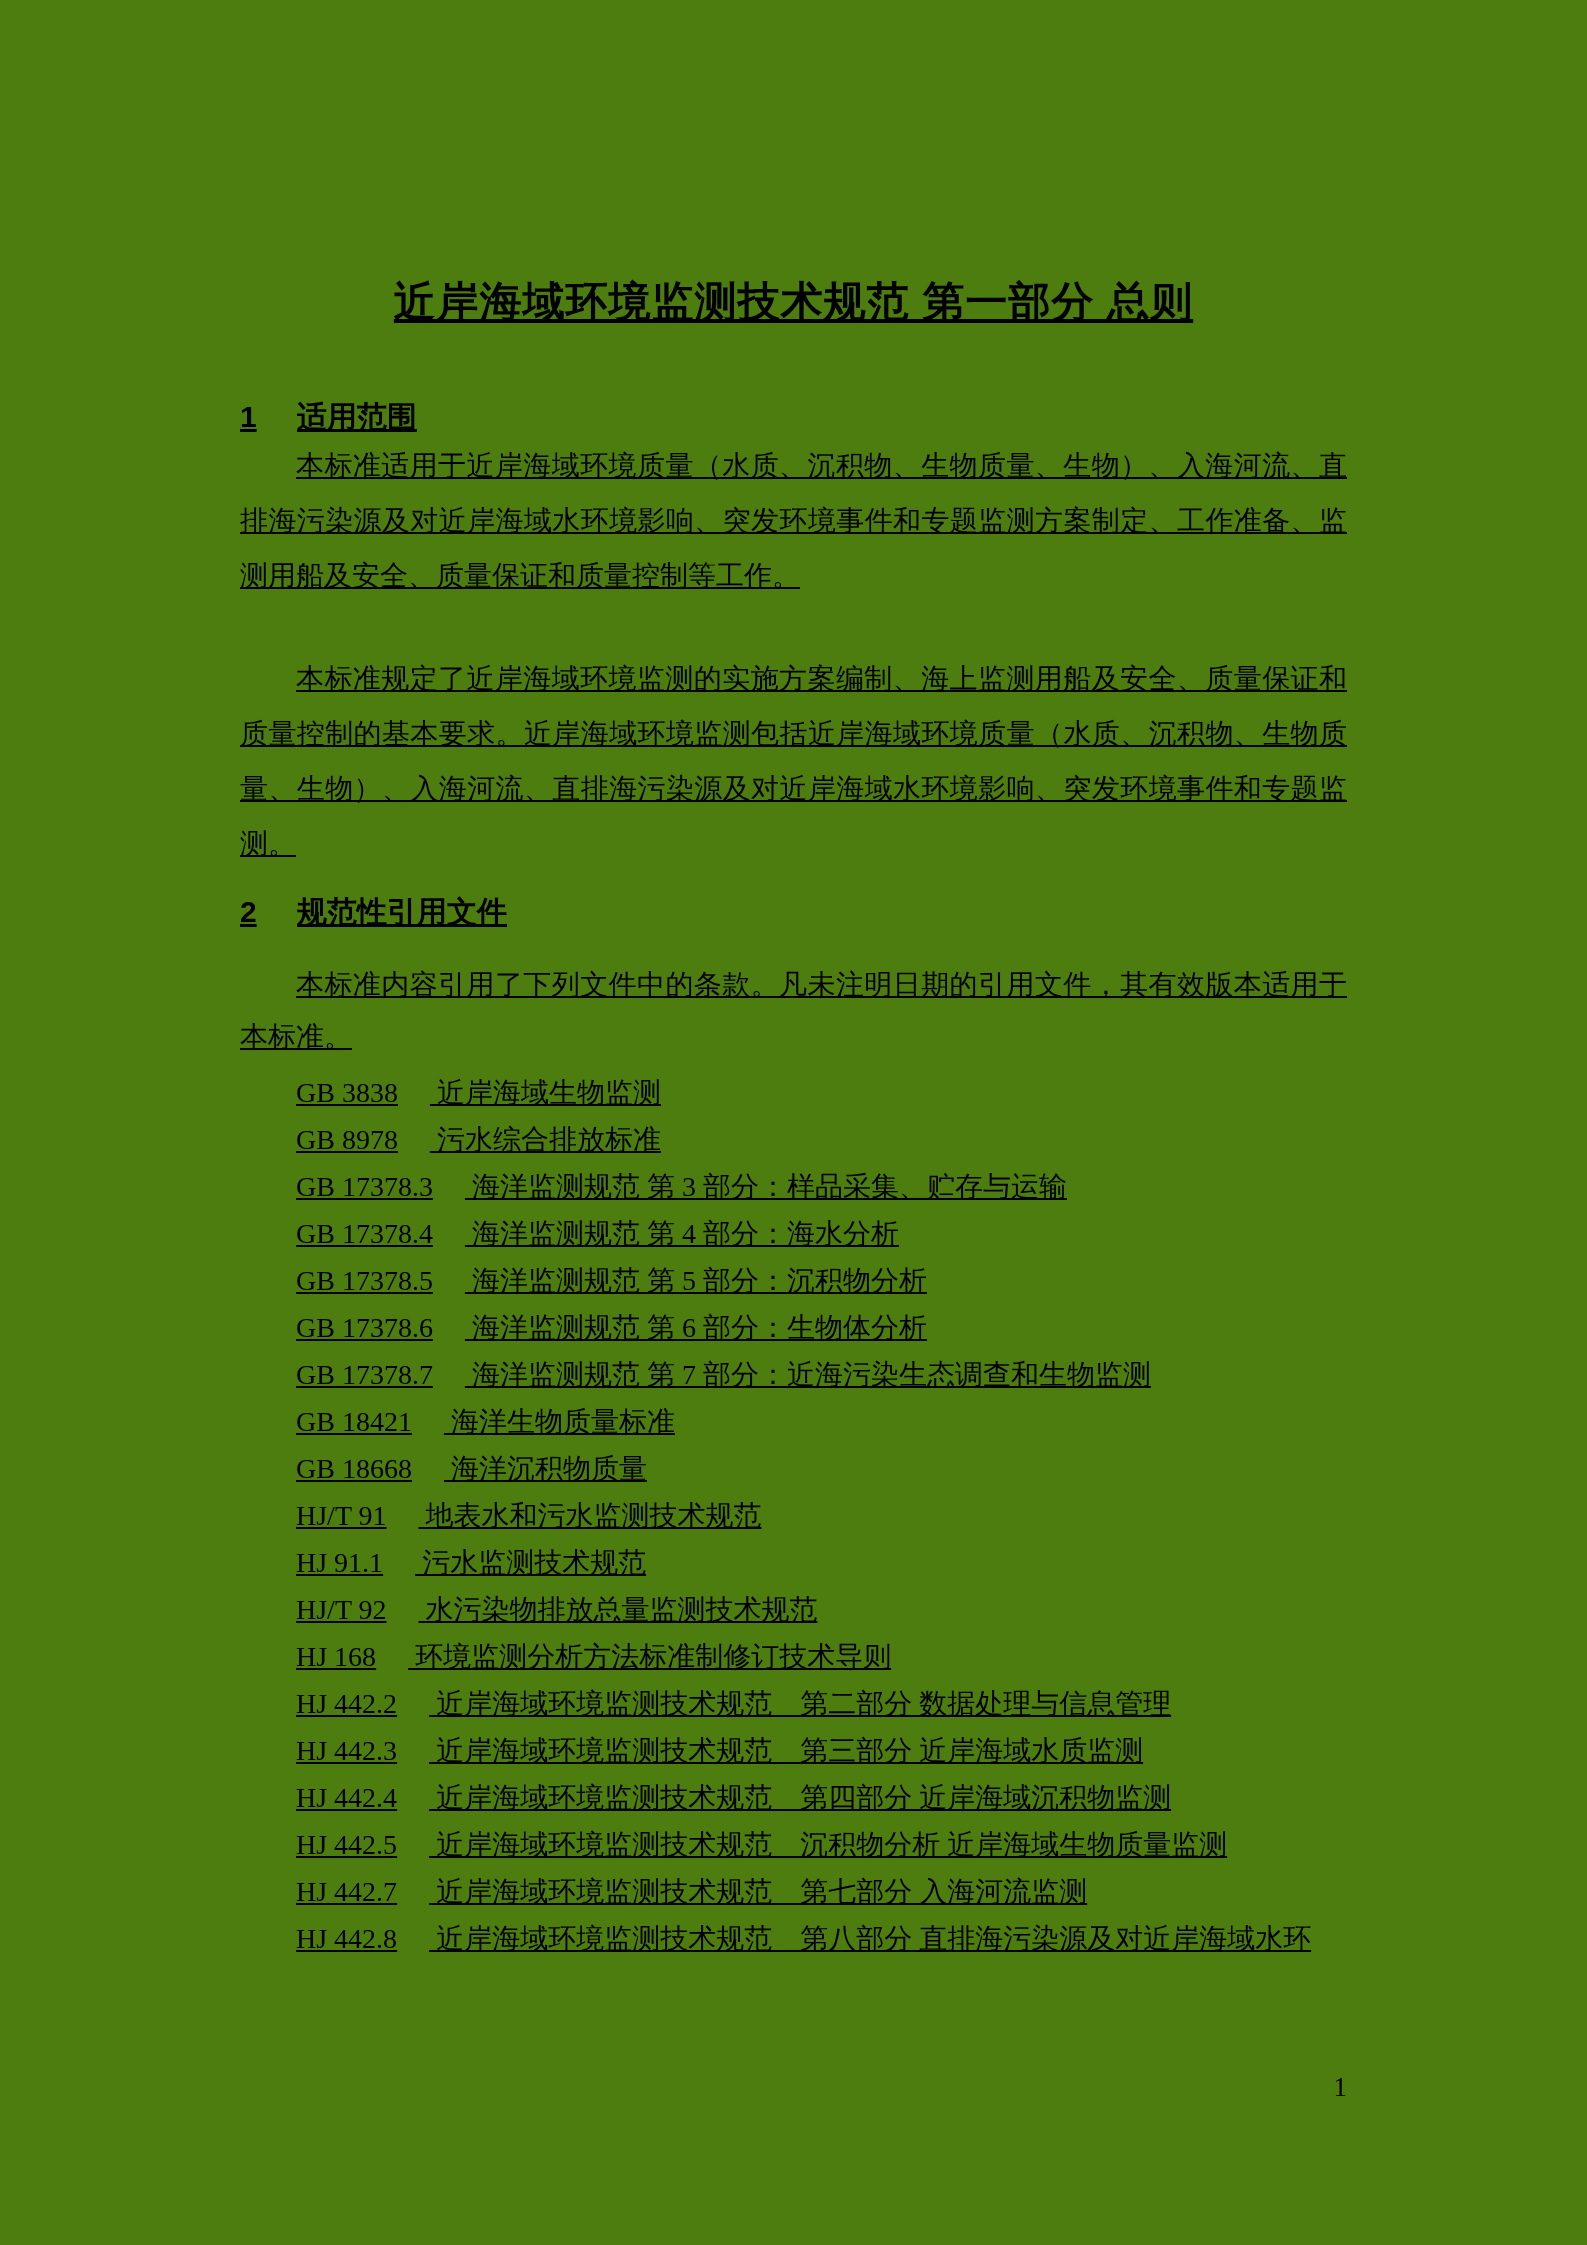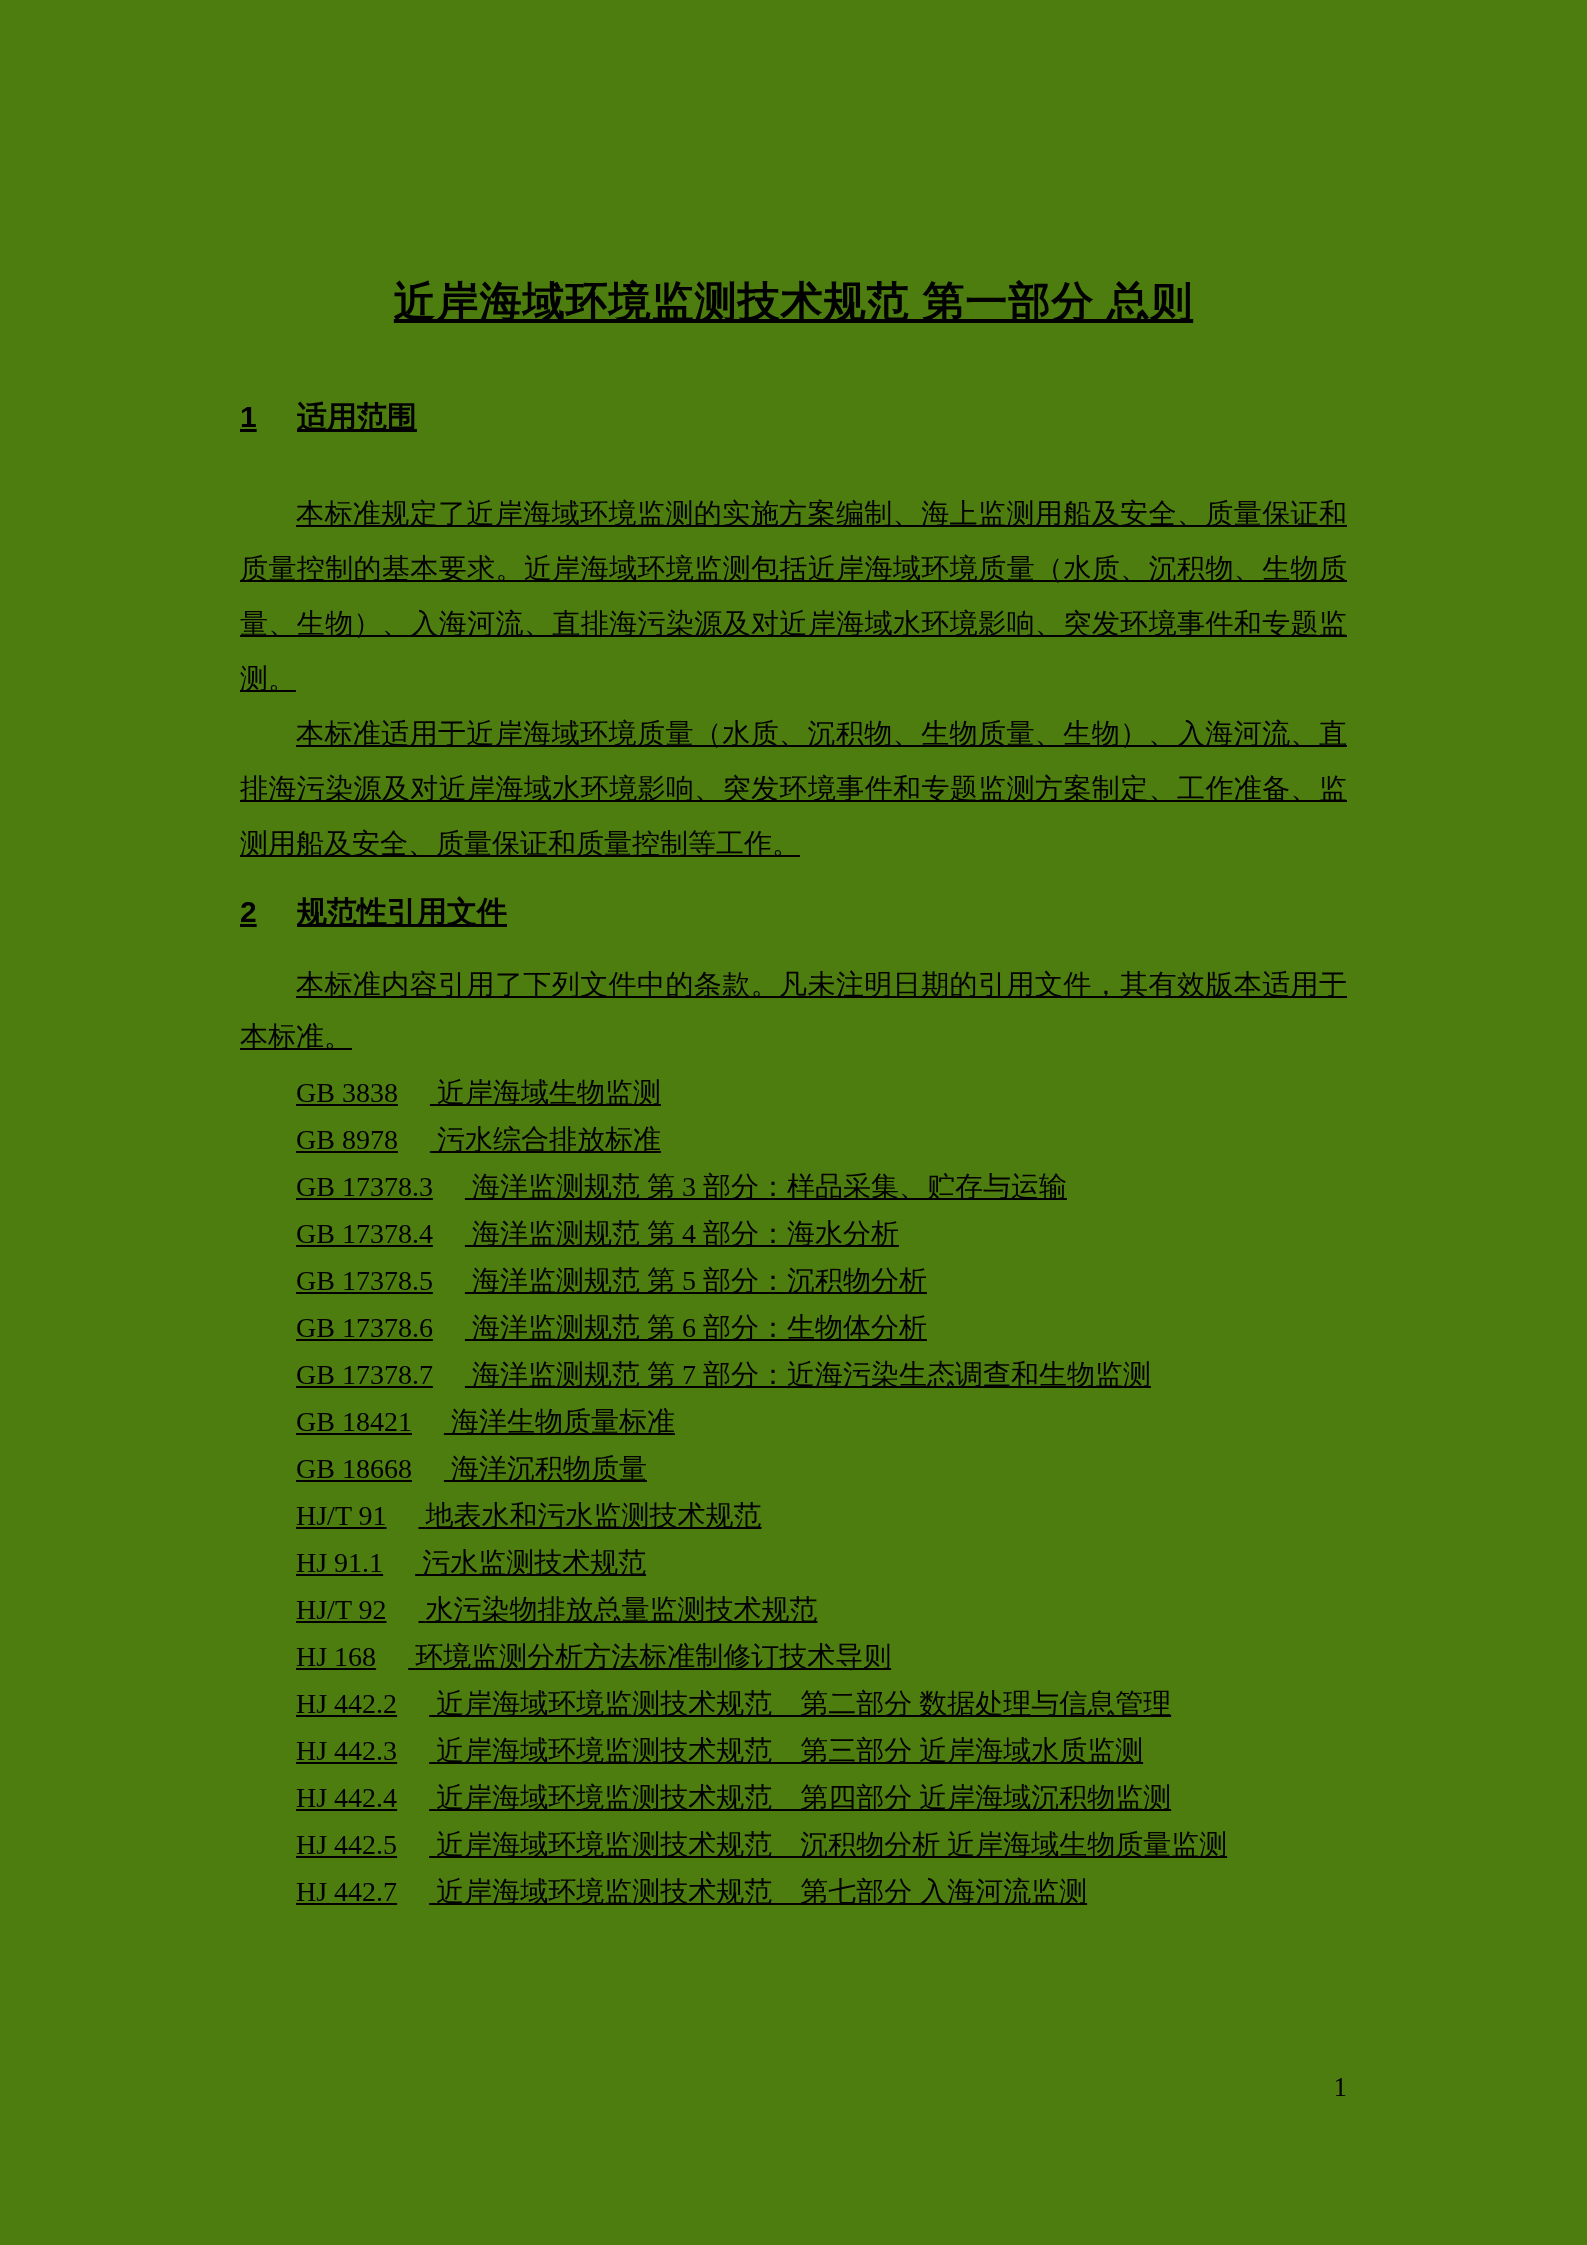--- a/index.html
+++ b/index.html
@@ -62,23 +62,23 @@
 <div class="page">
   <div class="content">
 
     <h1 class="doc-title">近岸海域环境监测技术规范 第一部分 总则</h1>
 
     <div class="sec-heading first">
       <span class="sec-num">1</span>
       <span class="sec-label">适用范围</span>
     </div>
 
+    <p class="para">本标准适用于近岸海域环境质量（水质、沉积物、生物质量、生物）、入海河流、直排海污染源及对近岸海域水环境影响、突发环境事件和专题监测方案制定、工作准备、监测用船及安全、质量保证和质量控制等工作。</p>
+
     <p class="para first">本标准规定了近岸海域环境监测的实施方案编制、海上监测用船及安全、质量保证和质量控制的基本要求。近岸海域环境监测包括近岸海域环境质量（水质、沉积物、生物质量、生物）、入海河流、直排海污染源及对近岸海域水环境影响、突发环境事件和专题监测。</p>
-
-    <p class="para">本标准适用于近岸海域环境质量（水质、沉积物、生物质量、生物）、入海河流、直排海污染源及对近岸海域水环境影响、突发环境事件和专题监测方案制定、工作准备、监测用船及安全、质量保证和质量控制等工作。</p>
 
     <div class="sec-heading second">
       <span class="sec-num">2</span>
       <span class="sec-label">规范性引用文件</span>
     </div>
 
     <p class="para intro">本标准内容引用了下列文件中的条款。凡未注明日期的引用文件，其有效版本适用于本标准。</p>
 
     <div class="ref-list">
 
@@ -166,18 +166,22 @@
     <span class="ref-code">HJ 442.5</span>
     <span class="ref-title">近岸海域环境监测技术规范　沉积物分析 近岸海域生物质量监测</span>
   </div>
 
 
   <div class="ref-item">
     <span class="ref-code">HJ 442.7</span>
     <span class="ref-title">近岸海域环境监测技术规范　第七部分 入海河流监测</span>
   </div>
 
+  <div class="ref-item">
+    <span class="ref-code">HJ 442.8</span>
+    <span class="ref-title">近岸海域环境监测技术规范　第八部分 直排海污染源及对近岸海域水环</span>
+  </div>
 </div>
 
   </div>
 
   <div class="page-number">1</div>
 </div>
 
 </body></html>

